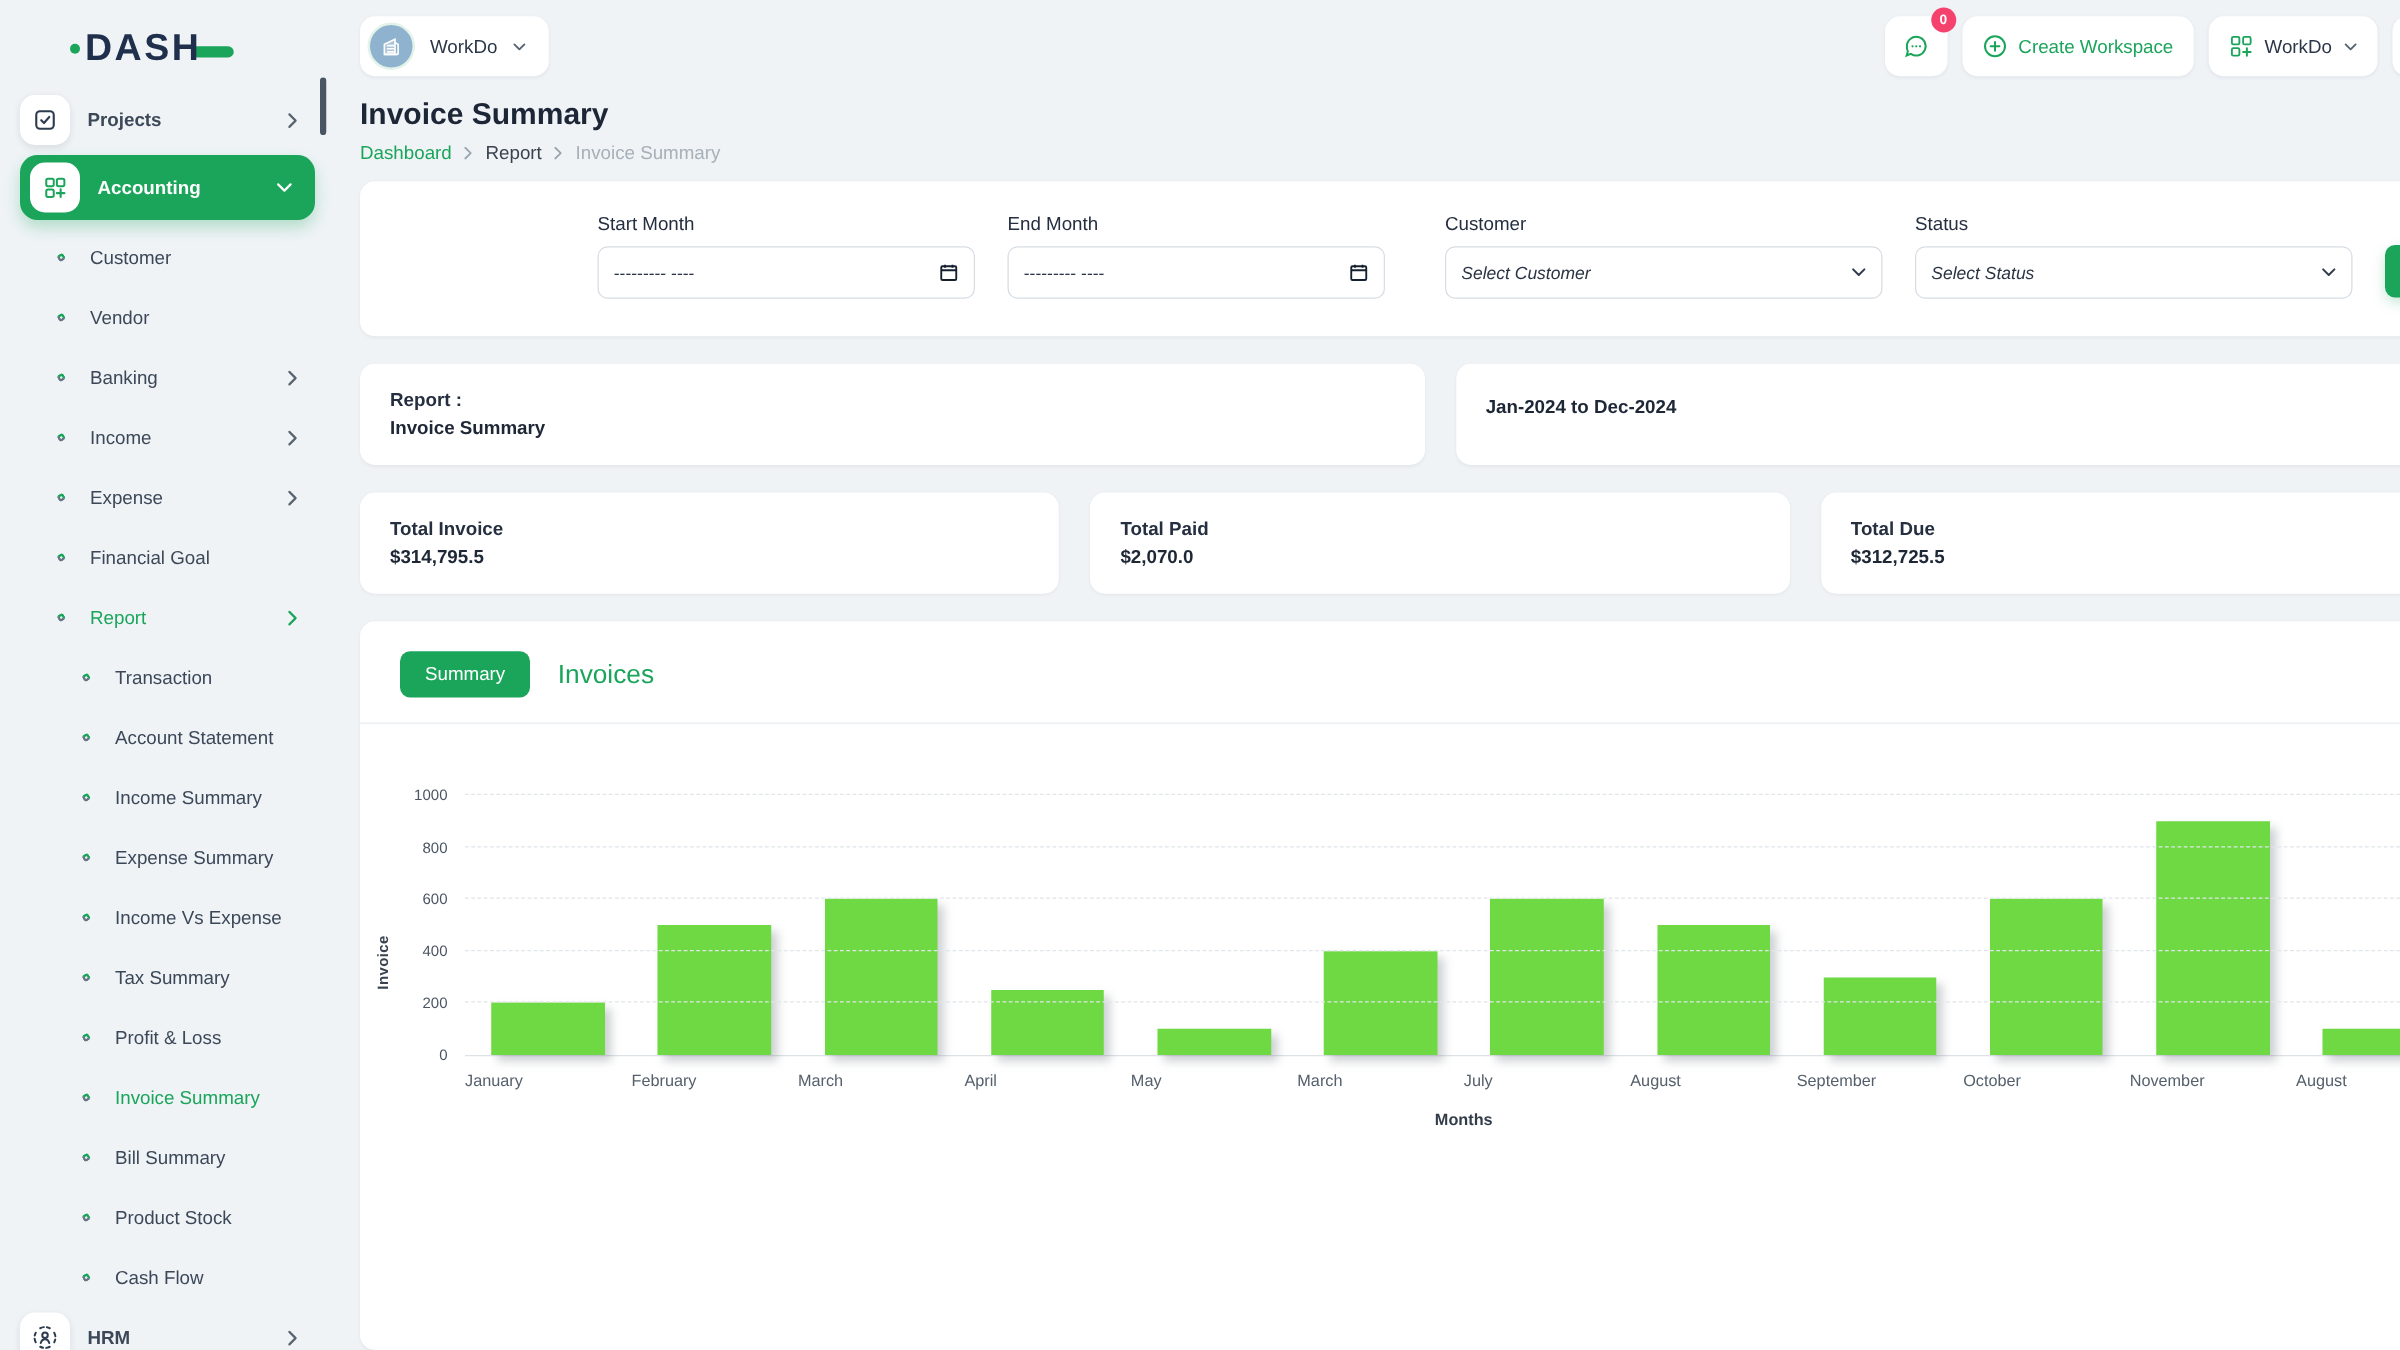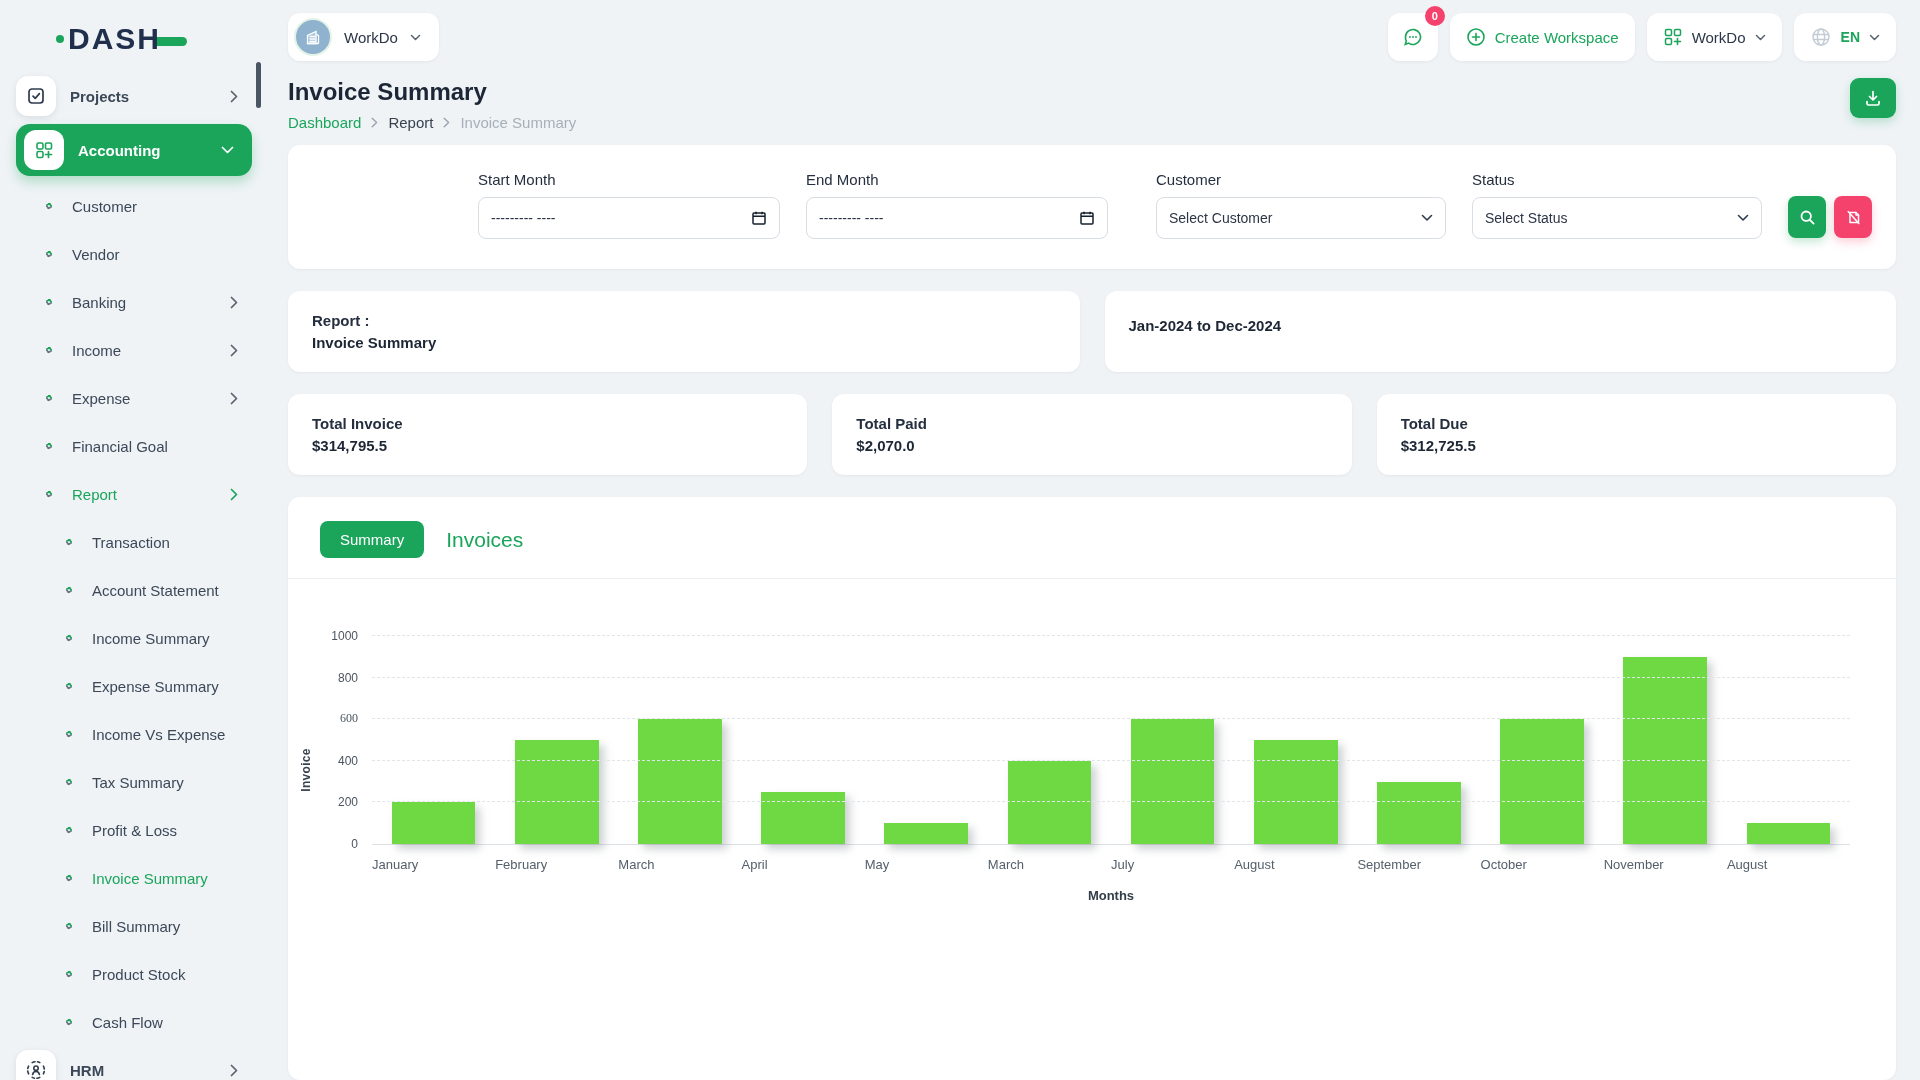--- a/index.html
+++ b/index.html
@@ -63,21 +63,21 @@
   .bc-cur{color:#A7AFB8;}
   .bc-sep{display:flex;color:#9AA4AF;}
   .dl-btn{margin-left:auto;width:46px;height:40px;border-radius:9px;background:var(--accent);border:none;display:flex;align-items:center;justify-content:center;cursor:pointer;box-shadow:0 4px 10px rgba(26,165,91,.25);}
 
   .card{background:var(--card);border-radius:12px;box-shadow:0 1px 3px rgba(16,24,40,.05);}
   .filter-card{margin-top:14px;padding:26px 24px 30px 190px;display:flex;gap:26px;align-items:flex-end;}
   .fgroup{display:flex;flex-direction:column;gap:9px;}
   .flabel{font-size:15px;color:#252F40;}
   .fctrl{height:42px;border:1px solid var(--border);border-radius:8px;display:flex;align-items:center;padding:0 12px;font-size:14px;color:#2B3546;background:#fff;cursor:pointer;}
   .fctrl .right-ic{margin-left:auto;display:flex;color:#1A2230;}
-  .w300{width:302px;} .w290{width:290px;}
+  .w300{width:302px;} .w290{width:350px;font-style:italic;}
   .filter-actions{margin-left:auto;display:flex;gap:8px;align-items:flex-end;padding-bottom:1px;}
   .sq-btn{width:38px;height:42px;border-radius:8px;border:none;display:flex;align-items:center;justify-content:center;cursor:pointer;}
   .sq-green{background:var(--accent);box-shadow:0 4px 10px rgba(26,165,91,.25);}
   .sq-pink{background:var(--pink);box-shadow:0 4px 10px rgba(244,66,109,.25);}
 
   .info-row{display:flex;gap:25px;margin-top:22px;}
   .info-card{flex:1;padding:21px 24px;}
   .info-label{font-size:15px;font-weight:600;color:#252F40;}
   .info-value{font-size:15px;font-weight:700;color:#1E2736;margin-top:5px;}
 
@@ -493,21 +493,21 @@
               <div class="bar-slot">
                 <div class="bar" style="height: 20.8px;"></div>
               </div>
             </div>
         <span class="ytick" style="bottom: -7px;">0</span>
             <div class="gridline" style="bottom: 41.6px;"></div>
             <span class="ytick" style="bottom: 34.6px;">200</span>
             <div class="gridline" style="bottom: 83.2px;"></div>
             <span class="ytick" style="bottom: 76.2px;">400</span>
             <div class="gridline" style="bottom: 124.8px;"></div>
-            <span class="ytick" style="bottom: 117.8px; font-family: Liberation Serif, serif;">600</span>
+            <span class="ytick" style="bottom: 117.8px;">600</span>
             <div class="gridline" style="bottom: 166.4px;"></div>
             <span class="ytick" style="bottom: 159.4px;">800</span>
             <div class="gridline" style="bottom: 208px;"></div>
             <span class="ytick" style="bottom: 201px;">1000</span>
           </div>
         <div class="xlabels" id="xlabels">
             <div class="xlabel-slot">January</div>
             <div class="xlabel-slot">February</div>
             <div class="xlabel-slot">March</div>
             <div class="xlabel-slot">April</div>

